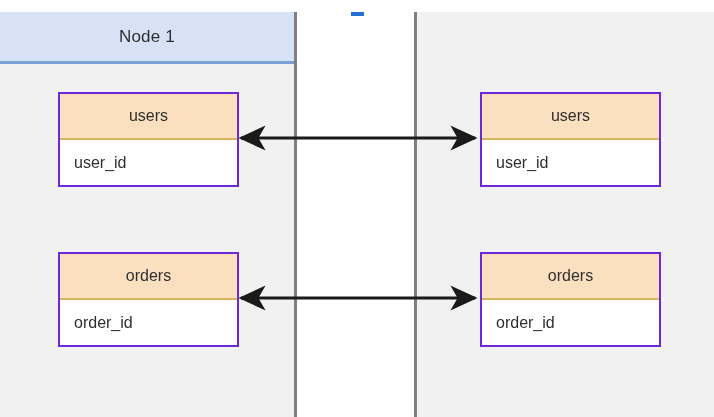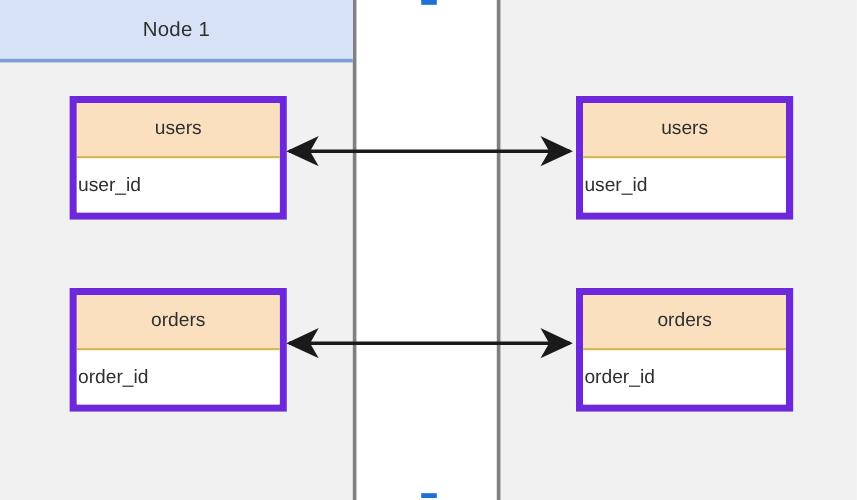--- a/index.html
+++ b/index.html
@@ -11,20 +11,21 @@
     height: 417px;
     background: #ffffff;
     font-family: "Liberation Sans", sans-serif;
     overflow: hidden;
   }
   #canvas {
     position: relative;
     width: 714px;
     height: 354px;
     background: #ffffff;
+    margin-top: 12px;
   }
 
   
   .node-panel {
     position: absolute;
     top: 0;
     height: 417px;
     background: #f1f1f1;
     box-sizing: border-box;
   }
@@ -45,41 +46,41 @@
   .node-header-label {
     font-size: 17px;
     color: #2f2f2f;
     letter-spacing: 0.2px;
   }
 
   
   .entity {
     position: absolute;
     width: 181px;
-    border: 6px solid #6d28d9;
+    border: 2px solid #6d28d9;
     box-sizing: border-box;
     background: #ffffff;
   }
   .entity-title {
     height: 46px;
     background: #fbe0c0;
     border-bottom: 2px solid #d6b656;
     box-sizing: border-box;
     display: flex;
     align-items: center;
     justify-content: center;
     font-size: 16px;
     color: #2f2f2f;
   }
   .entity-field {
     height: 45px;
     box-sizing: border-box;
     display: flex;
     align-items: center;
-    padding-left: 1px;
+    padding-left: 14px;
     font-size: 16px;
     color: #2f2f2f;
     background: #ffffff;
   }
 
   
   .e-l-users  { left: 58px;  top: 80px;  }
   .e-l-orders { left: 58px;  top: 240px; }
   .e-r-users  { left: 63px;  top: 80px;  }
   .e-r-orders { left: 63px;  top: 240px; }

